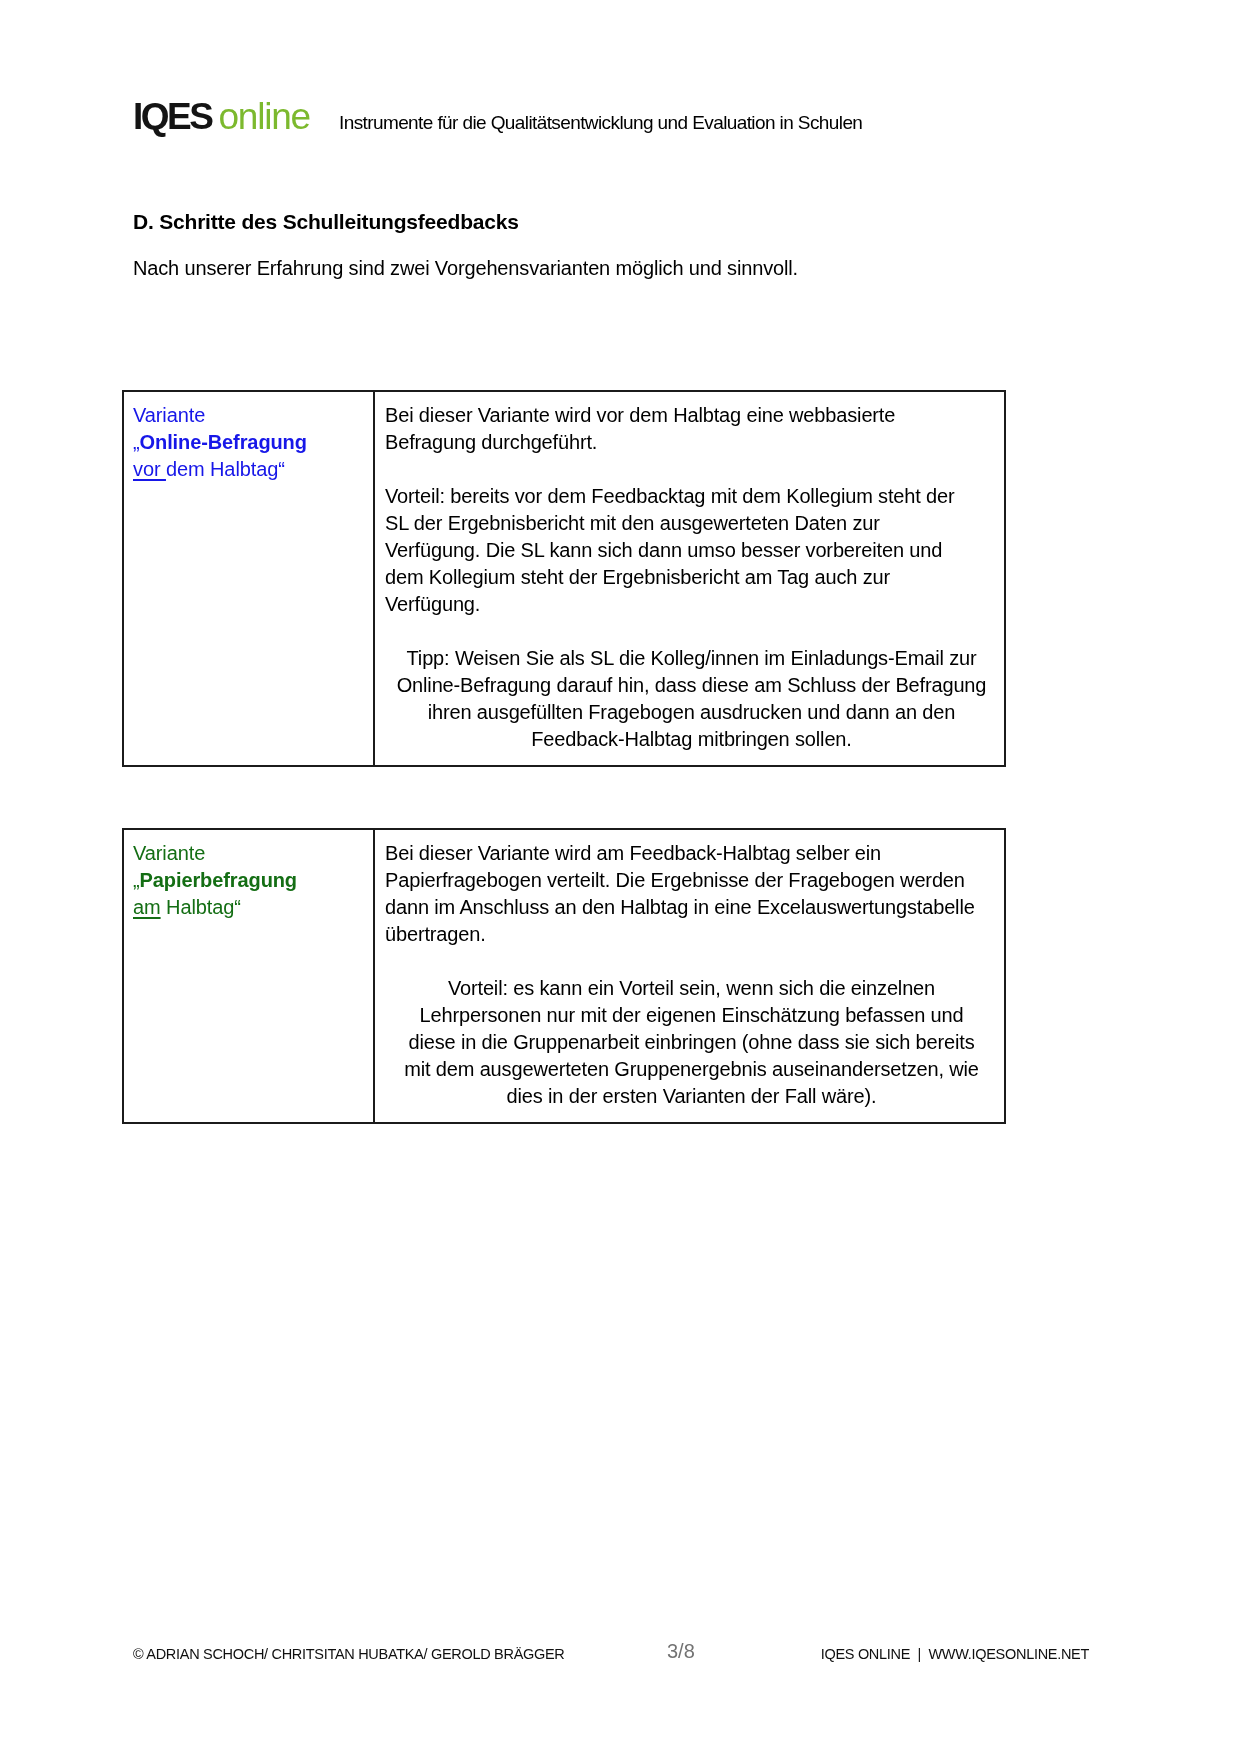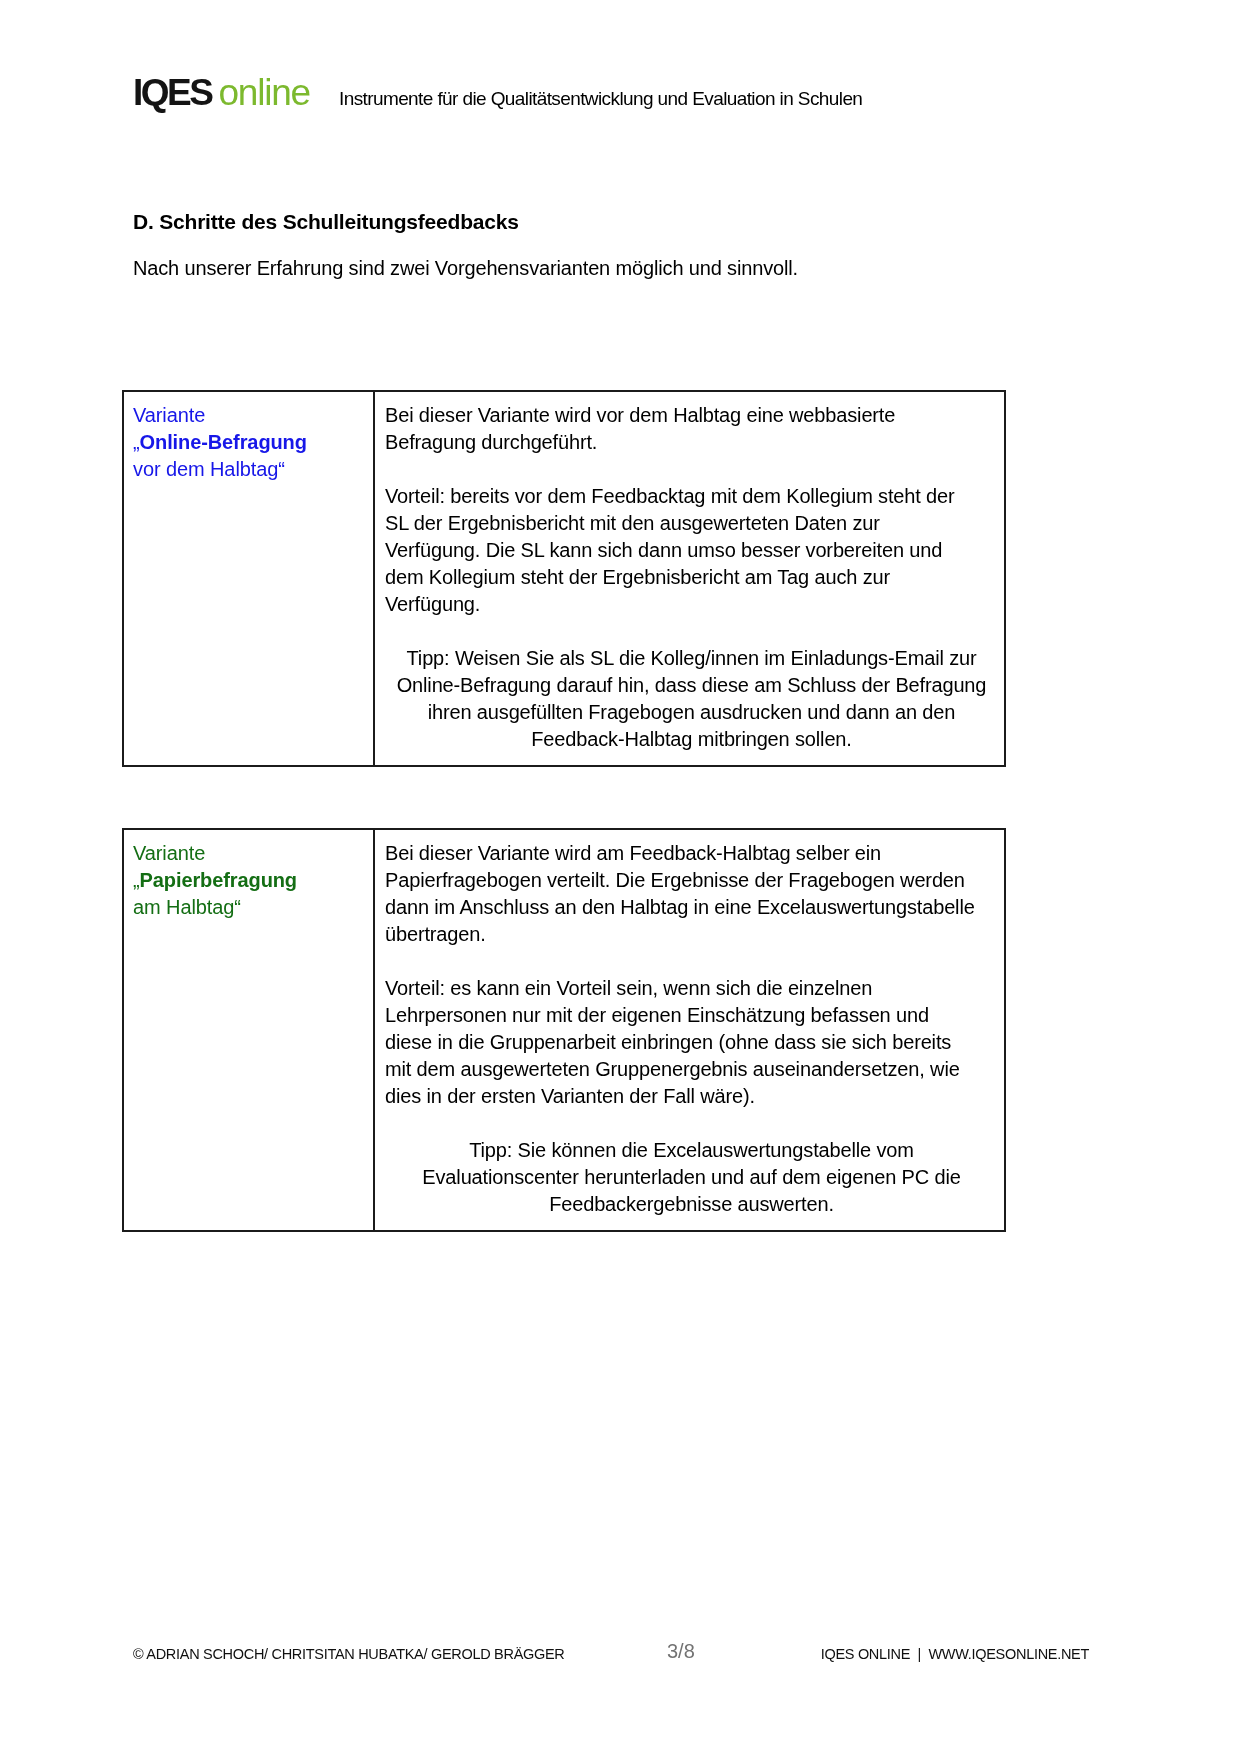--- a/index.html
+++ b/index.html
@@ -5,21 +5,21 @@
   html,body{margin:0;padding:0;}
   body{
     width:1240px;height:1754px;
     background:#ffffff;
     font-family:"Liberation Sans","DejaVu Sans",sans-serif;
     color:#000;
     position:relative;
     overflow:hidden;
   }
   
-  .header{position:absolute;left:133px;top:72px;display:flex;align-items:baseline;white-space:nowrap;}
+  .header{position:absolute;left:133px;top:96px;display:flex;align-items:baseline;white-space:nowrap;}
   .logo-iqes{font-size:37px;font-weight:700;letter-spacing:-2.5px;color:#141414;}
   .logo-online{font-size:37px;font-weight:400;letter-spacing:-1.2px;margin-left:7px;}
   .tagline{margin-left:29px;font-size:19px;letter-spacing:-0.6px;color:#000000;}
 
   
   .section-title{position:absolute;left:133px;top:210px;font-size:21px;font-weight:700;letter-spacing:-0.2px;}
   .intro{position:absolute;left:133px;top:257px;font-size:20px;letter-spacing:-0.15px;}
 
   
   .vtable{
@@ -41,21 +41,21 @@
     padding:10px 6px 12px 10px;
   }
   .vcell-content p{
     margin:0 0 27px 0;
     font-size:20px;line-height:27px;
     letter-spacing:-0.15px;
     white-space:pre-line;
   }
   .vcell-content p:last-child{margin-bottom:0;text-align:center;}
   .b{font-weight:700;}
-  .u{text-underline-offset:3px;text-align:right;}
+  .u{text-decoration:underline;text-underline-offset:3px;text-align:right;}
 
   
   .footer{position:absolute;left:133px;top:1638px;width:956px;height:28px;}
   .footer-copyright{position:absolute;left:0;bottom:4px;font-size:14.5px;letter-spacing:-0.3px;color:#101010;}
   .footer-page{position:absolute;left:534px;bottom:3px;font-size:20px;color:#737373;}
   .footer-site{position:absolute;right:0;bottom:4px;font-size:14.5px;letter-spacing:-0.3px;color:#101010;white-space:pre;}
 </style>
 </head>
 <body>
 
@@ -98,23 +98,20 @@
   <div class="vcell-content">
     <p>Bei dieser Variante wird am Feedback-Halbtag selber ein
 Papierfragebogen verteilt. Die Ergebnisse der Fragebogen werden
 dann im Anschluss an den Halbtag in eine Excelauswertungstabelle
 übertragen.</p>
     <p>Vorteil: es kann ein Vorteil sein, wenn sich die einzelnen
 Lehrpersonen nur mit der eigenen Einschätzung befassen und
 diese in die Gruppenarbeit einbringen (ohne dass sie sich bereits
 mit dem ausgewerteten Gruppenergebnis auseinandersetzen, wie
 dies in der ersten Varianten der Fall wäre).</p>
-    <p>Tipp: Sie können die Excelauswertungstabelle vom
-Evaluationscenter herunterladen und auf dem eigenen PC die
-Feedbackergebnisse auswerten.</p>
   </div>
 </div>
 
 <div class="footer">
   <span class="footer-copyright">© ADRIAN SCHOCH/ CHRITSITAN HUBATKA/ GEROLD BRÄGGER</span>
   <span class="footer-page">3/8</span>
   <span class="footer-site">IQES ONLINE  |  WWW.IQESONLINE.NET</span>
 </div>
 
 </body></html>

